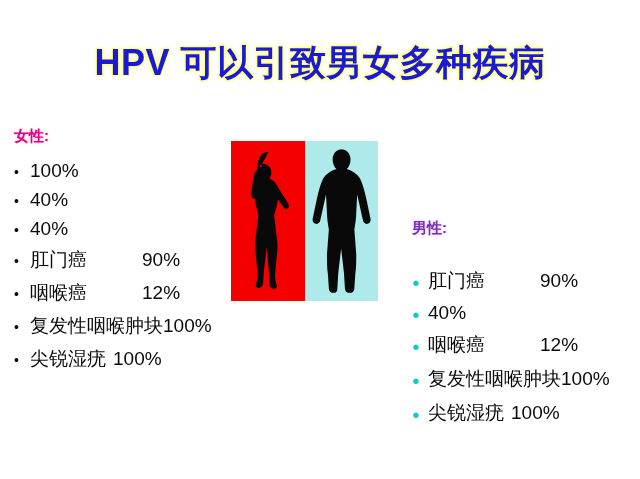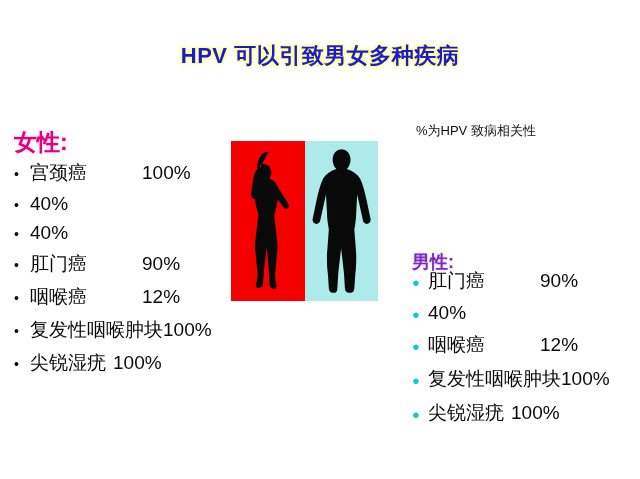--- a/index.html
+++ b/index.html
@@ -24,21 +24,21 @@
     background: #ffffff;
   }
 
   
   #title {
     position: absolute;
     left: 0;
     top: 44px;
     width: 640px;
     text-align: center;
-    font-size: 22px;
+    font-size: 36px;
     font-weight: bold;
     color: #1a1ad6;
     letter-spacing: 0.5px;
     white-space: nowrap;
     text-shadow:
        0 0 2px #ffff66,
        1px 1px 2px #ffff99,
       -1px 1px 2px #ffff99,
        1px -1px 2px #ffff99,
       -1px -1px 2px #ffff99,
@@ -93,36 +93,35 @@
     font-size: 13px;
     color: #111111;
     white-space: nowrap;
   }
 
   
   #female-heading {
     position: absolute;
     left: 14px;
     top: 127px;
-    font-size: 23px;
+    font-size: 15px;
     font-weight: bold;
     color: #e1007f;
     text-shadow: 0 0 3px #ffc6ea, 0 0 1px #ffd9f0;
     white-space: nowrap;
   }
   #male-heading {
     position: absolute;
     left: 412px;
     top: 219px;
-    font-size: 18px;
+    font-size: 15px;
     font-weight: bold;
     color: #7b2bbd;
     text-shadow: 0 0 3px #e3ccf5, 0 0 1px #eedcfa;
     white-space: nowrap;
-    margin-top: 31px;
   }
 
   
   .disease-list {
     position: absolute;
     list-style: none;
     margin: 0;
     padding: 0;
   }
   #female-list { left: 14px; top: 160px; }
@@ -181,27 +180,25 @@
       <svg id="male-silhouette" class="silhouette" viewBox="0 0 70 160" preserveAspectRatio="xMidYMid meet">
         <path d="M35 3c-6 0-10 5-10 11 0 4 2 8 4 10-6 2-11 5-14 10-3 6-5 14-7 23
                  l-4 19c-1 3 1 6 4 6 2 0 4-2 4-4l4-18 2-9 1 19c0 6 1 12 2 18l-2 26c0 7 0 14 1 21
                  l1 15c0 3 2 5 5 5 3 0 4-2 4-5l1-16 3-26 3 26 1 16c0 3 2 5 5 5 3 0 5-2 5-5l1-15
                  c1-7 1-14 1-21l-2-26c1-6 2-12 2-18l1-19 2 9 4 18c0 2 2 4 4 4 3 0 5-3 4-6l-4-19
                  c-2-9-4-17-7-23-3-5-8-8-14-10 2-2 4-6 4-10 0-6-4-11-10-11z"></path>
       </svg>
     </div>
   </div>
 
-  <div id="hpv-note">%为HPV 致病相关性</div>
 
   <div id="female-heading">女性:</div>
   <ul id="female-list" class="disease-list">
     <li class="disease-item">
       <span class="bullet">•</span>
-      <span class="disease-name short">宫颈癌</span>
       <span class="pct col">100%</span>
     </li>
     <li class="disease-item">
       <span class="bullet">•</span>
       <span class="pct col">40%</span>
     </li>
     <li class="disease-item">
       <span class="bullet">•</span>
       <span class="pct col">40%</span>
     </li>

